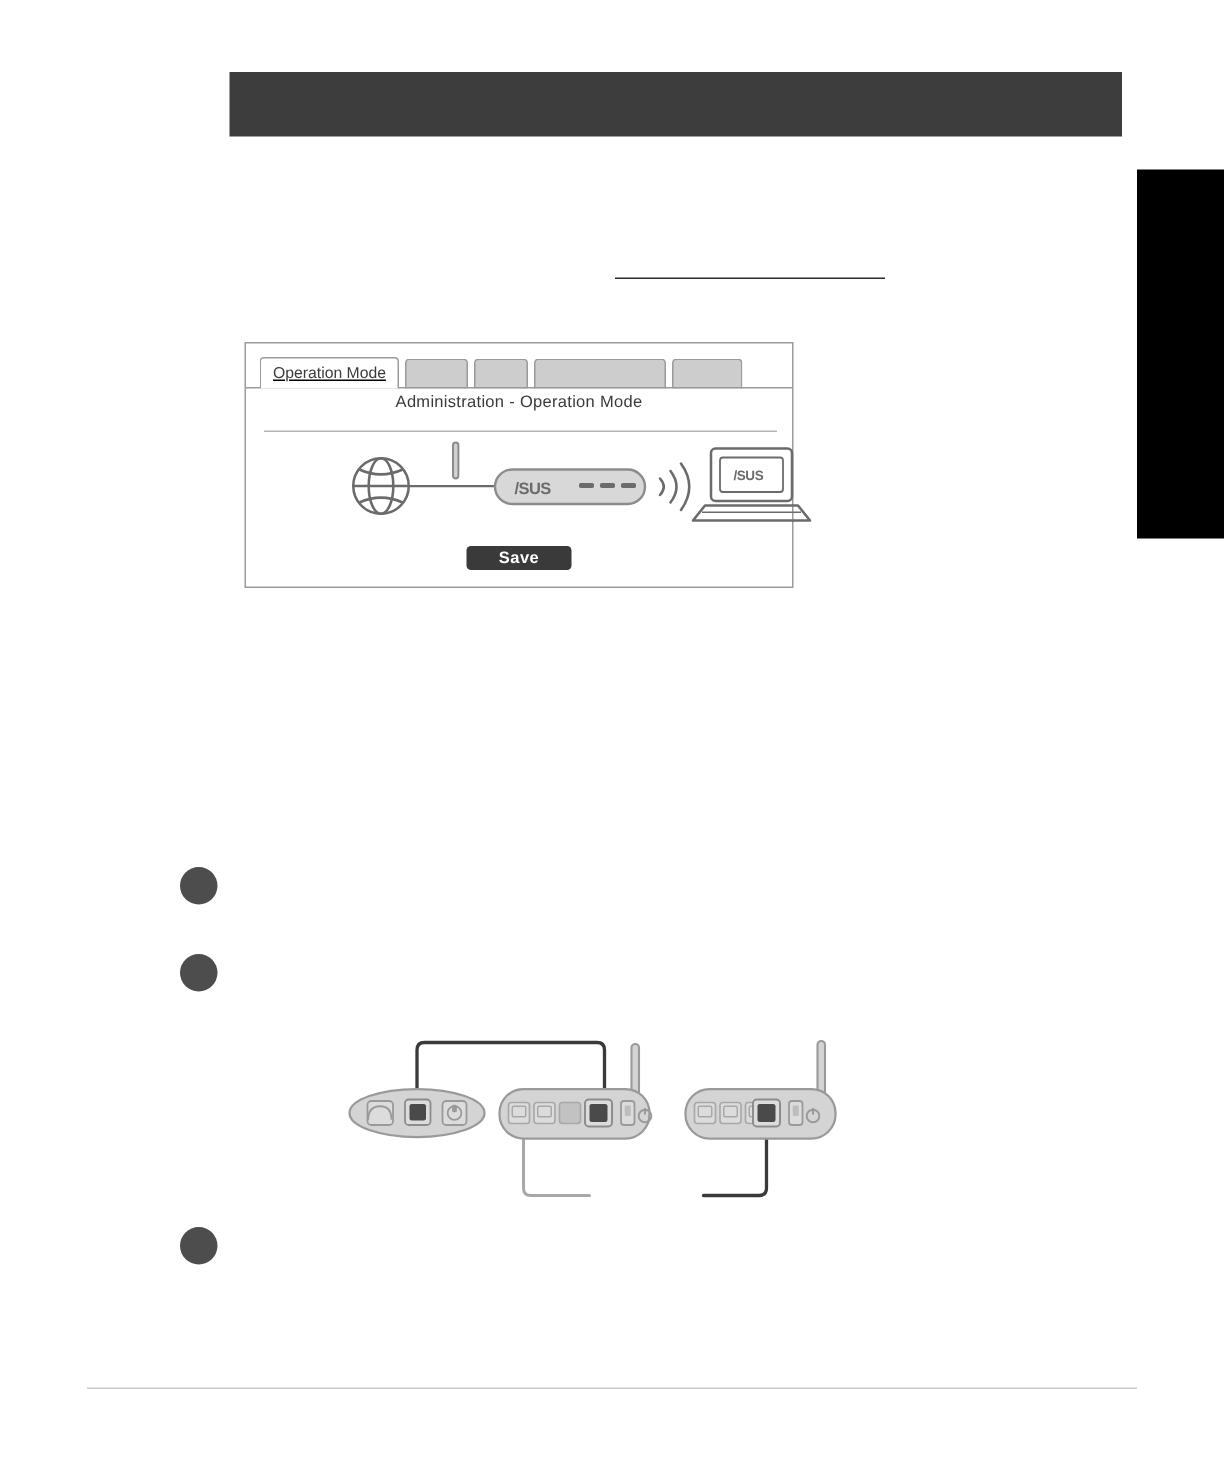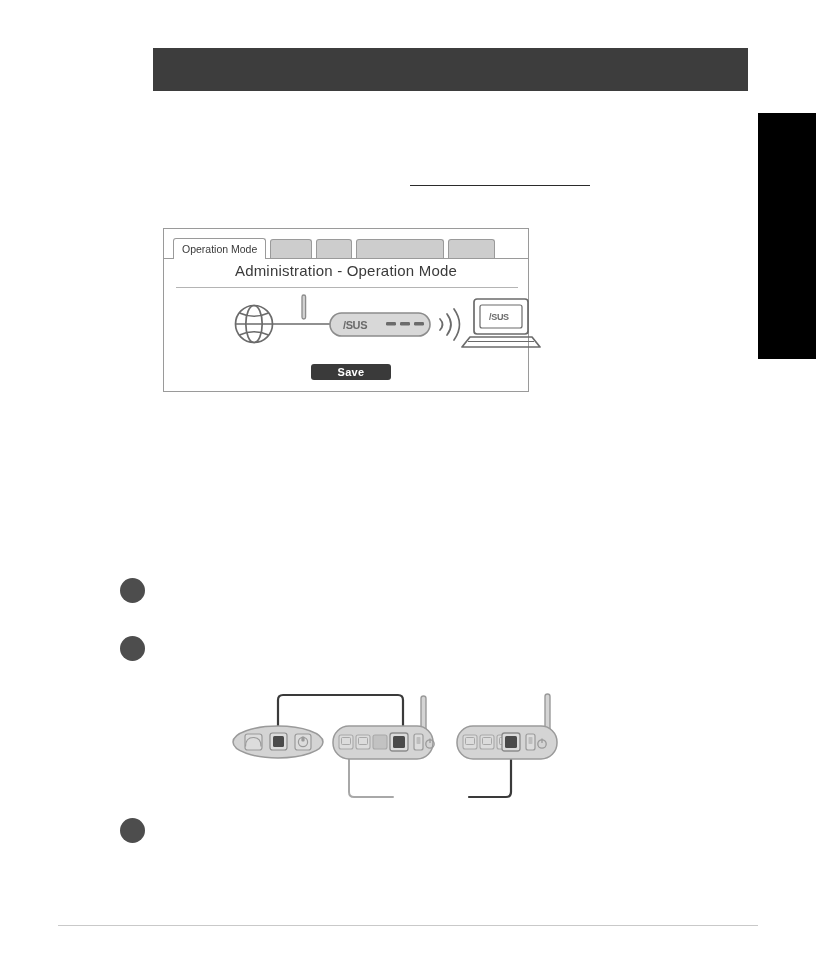--- a/index.html
+++ b/index.html
@@ -86,20 +86,21 @@
     position: absolute;
     left: 0;
     top: 8px;
     width: 100%;
     height: 22px;
     box-sizing: border-box;
     padding-left: 9px;
     display: flex;
     align-items: flex-end;
     gap: 4px;
+    text-decoration: underline;
   }
   .tab {
     height: 20px;
     box-sizing: border-box;
     border: 1px solid #9a9a9a;
     border-bottom: none;
     border-radius: 3px 3px 0 0;
     background: #cdcdcd;
     display: flex;
     align-items: center;
@@ -127,21 +128,21 @@
     height: 0;
     border-bottom: 1px solid #9a9a9a;
   }
 
   .panel-title {
     position: absolute;
     left: 0;
     top: 33px;
     width: 100%;
     text-align: center;
-    font-size: 15px;
+    font-size: 11px;
     color: #3a3a3a;
     letter-spacing: 0.2px;
   }
   .panel-title-rule {
     position: absolute;
     left: 12px;
     top: 58px;
     width: 342px;
     height: 0;
     border-bottom: 1px solid #b4b4b4;
@@ -153,21 +154,21 @@
     top: 62px;
     width: 100%;
     height: 66px;
   }
   .topology svg { display: block; }
 
   .save-button {
     position: absolute;
     left: 147px;
     top: 135px;
-    width: 80px;
+    width: 70px;
     height: 16px;
     background: #3a3a3a;
     border-radius: 3px;
     color: #ffffff;
     font-size: 11px;
     font-weight: bold;
     display: flex;
     align-items: center;
     justify-content: center;
     letter-spacing: 0.3px;

